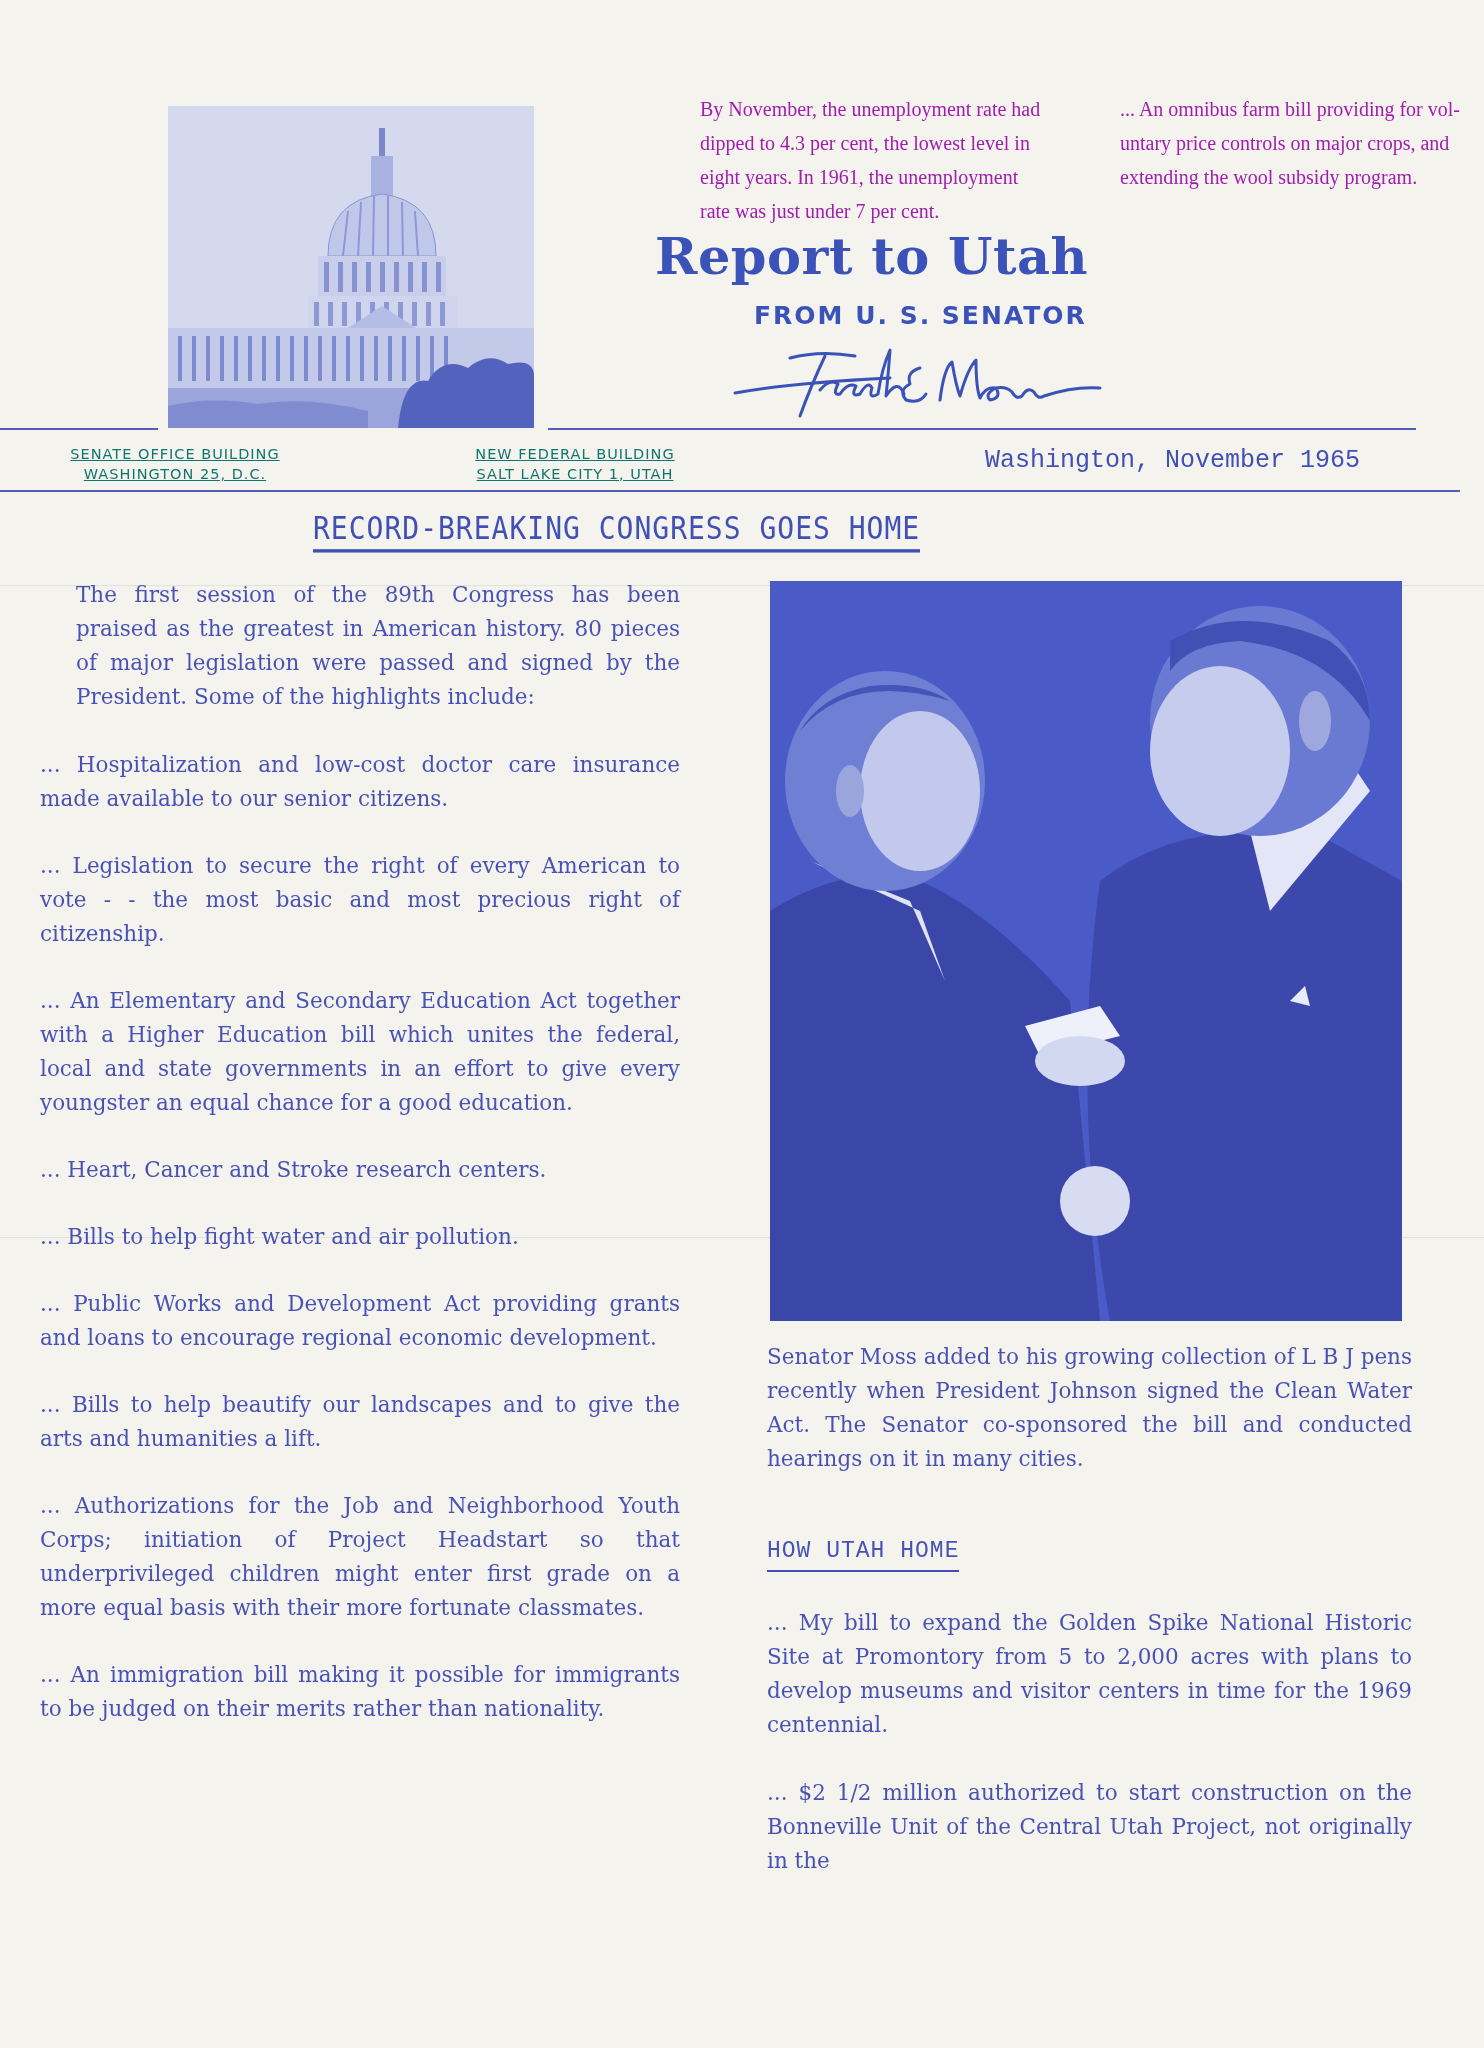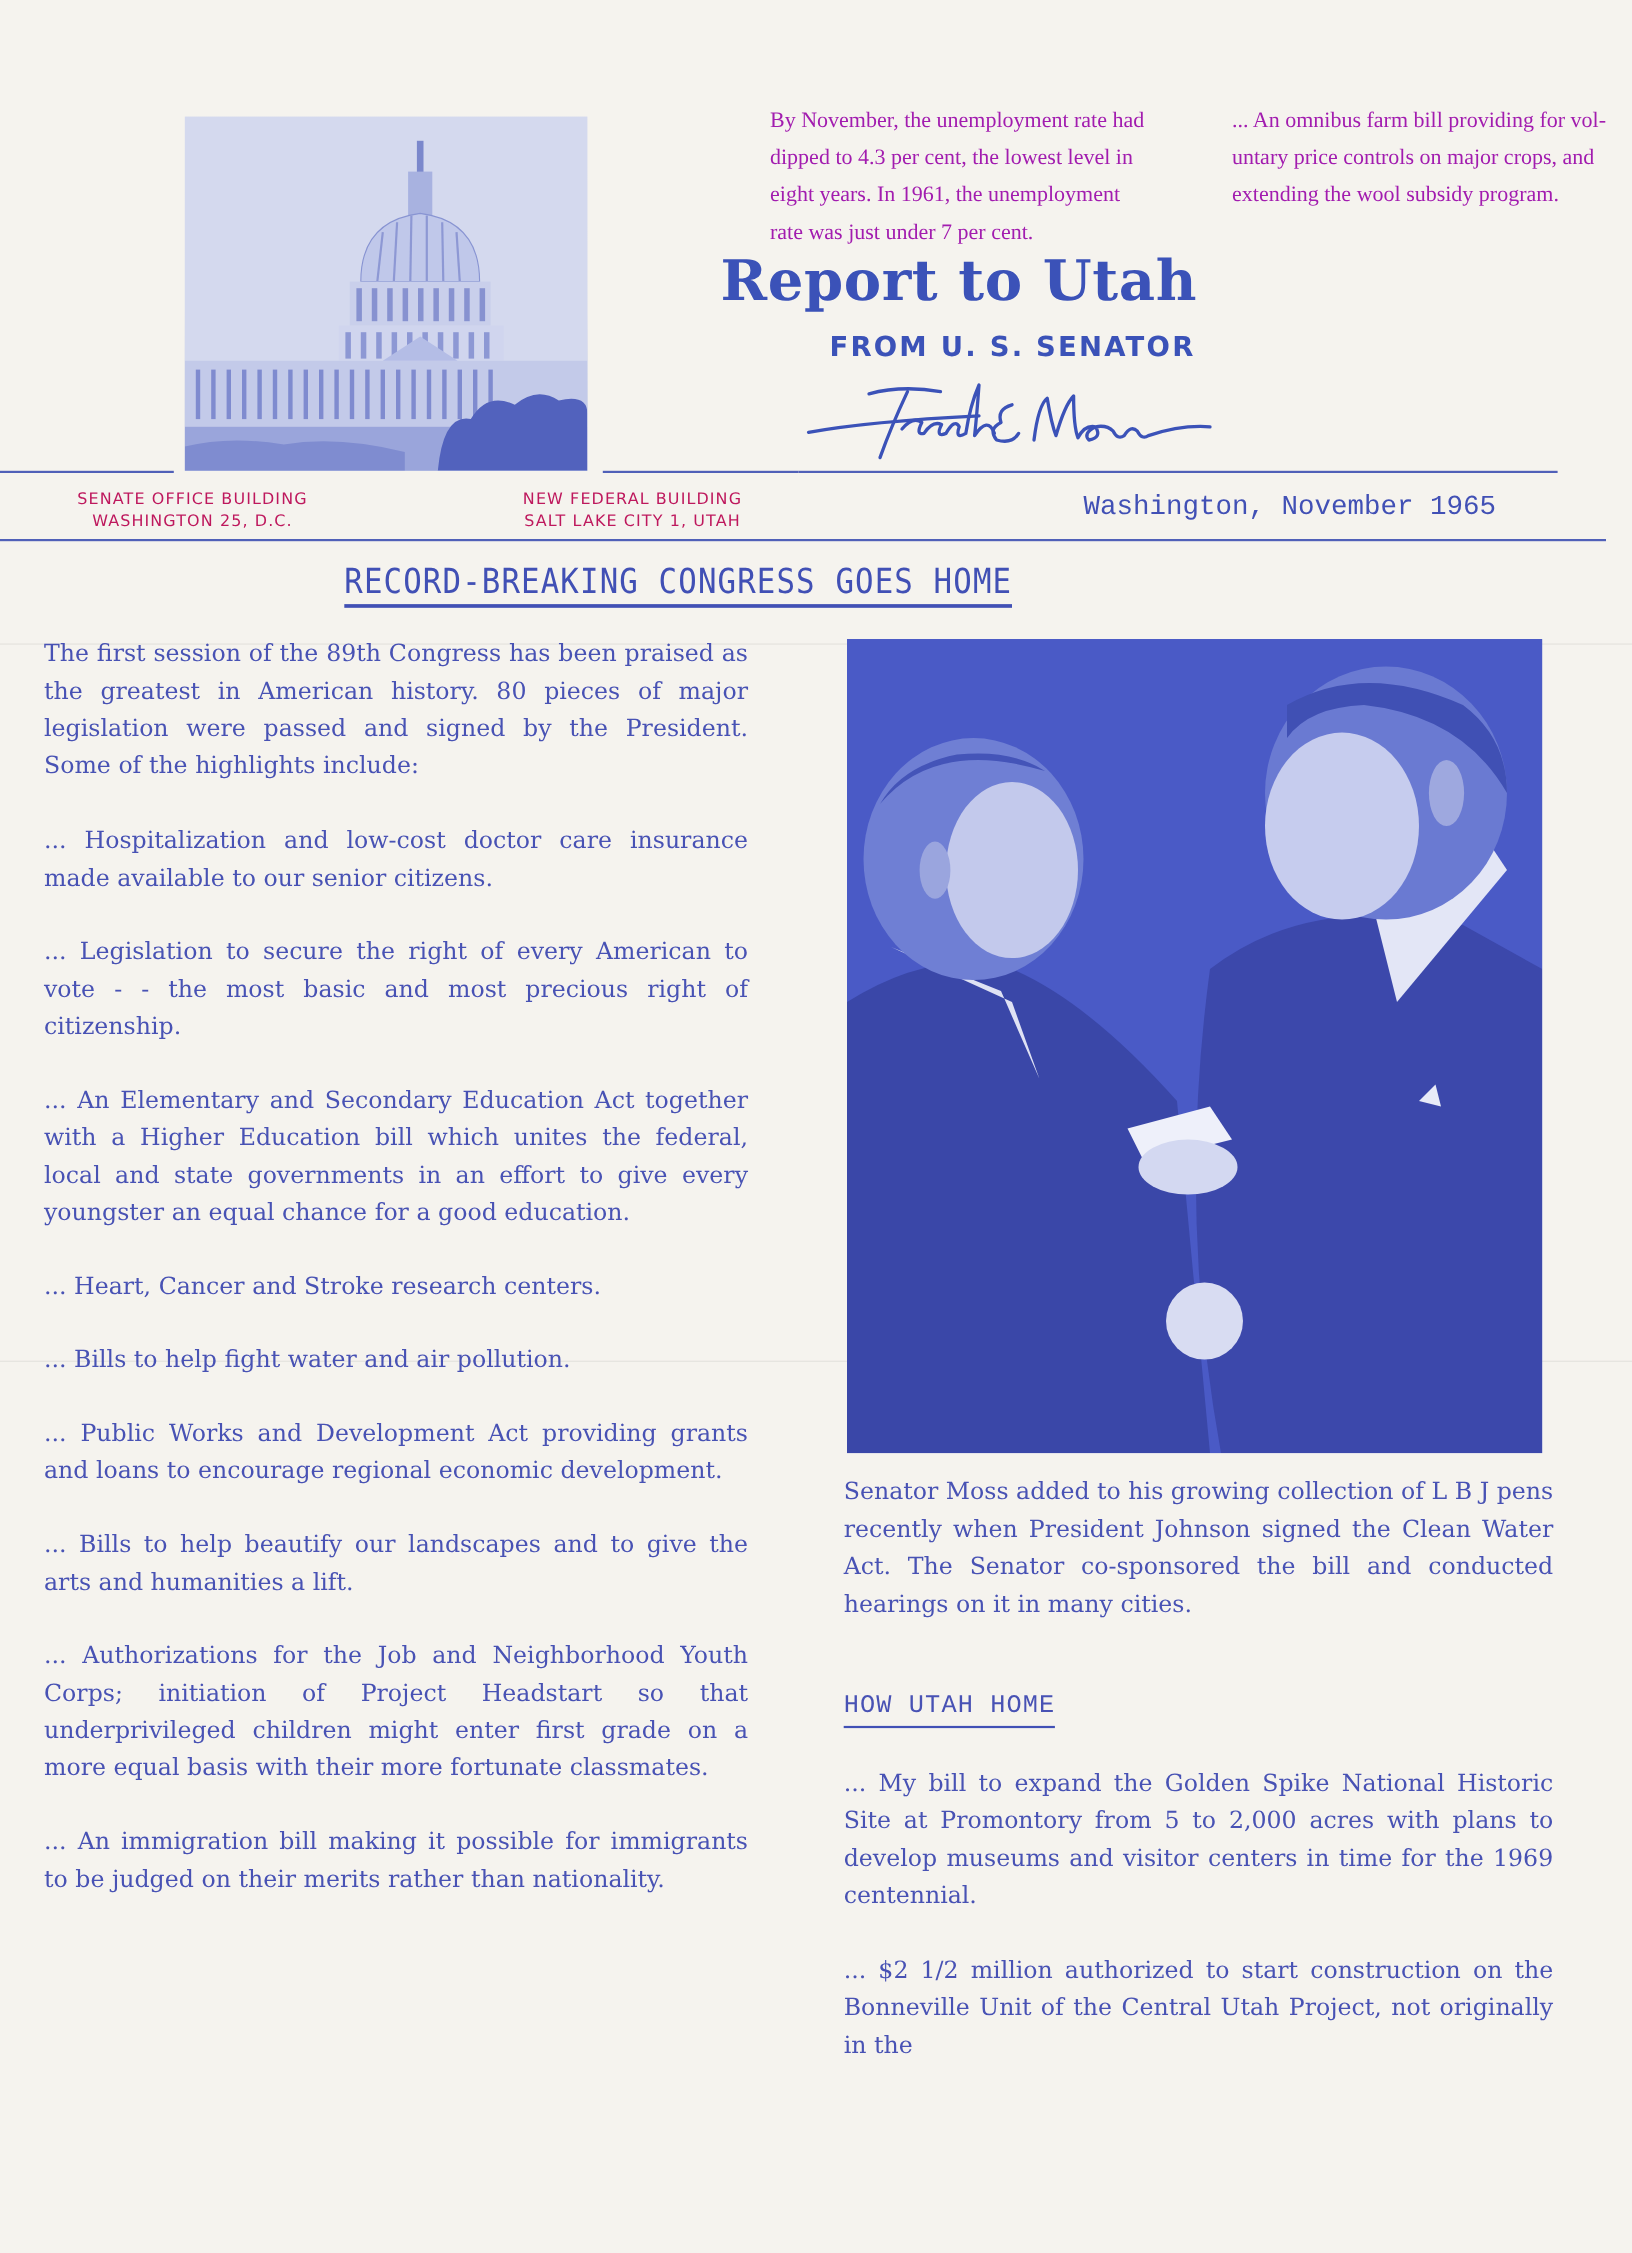--- a/index.html
+++ b/index.html
@@ -27,42 +27,42 @@
   #subtitle {
     left:754px; top:301px; font-family:"DejaVu Sans", sans-serif; font-weight:bold;
     font-size:25px; color:#3b52b8; letter-spacing:2px; white-space:nowrap;
   }
   #signature { left:730px; top:338px; width:380px; height:90px; }
 
   .rule { height:0; border-top:2px solid #5060b8; position:absolute; }
 
   .addr {
     font-family:"DejaVu Sans", sans-serif; font-size:14.5px; letter-spacing:1px;
-    color:#be185d; text-align:center; line-height:20px; position:absolute;
+    color:#0f766e; text-align:center; line-height:20px; position:absolute;text-decoration:underline;
   }
   #dateline {
     left:985px; top:446px; font-family:"Liberation Mono", monospace; font-size:25px;
     color:#4150b5; white-space:nowrap;
   }
 
   #headline {
     left:313px; top:510px; font-family:"DejaVu Sans Mono", monospace; font-size:28px;
     letter-spacing:1px; color:#4150b5; white-space:nowrap;
     border-bottom:3px solid #4150b5; padding-bottom:2px; transform:scaleY(1.12);
     transform-origin:top left;
   }
 
   
   #leftcol {
     left:40px; top:578px; width:640px;
     font-family:"DejaVu Serif", serif; font-size:21.5px; line-height:34px;
     color:#4852b4; text-align:justify;
   }
   #leftcol p { margin:0 0 33px 0; }
-  #leftcol p.intro { margin-bottom:34px; }
+  #leftcol p.intro { margin-bottom:34px;margin-left:36px; }
 
   
   #photo {
     left:770px; top:581px; width:632px; height:740px; background:#4a5cc8; overflow:hidden;
   }
   #photo svg { width:100%; height:100%; display:block; }
 
   #rightcol {
     left:767px; top:1340px; width:645px;
     font-family:"DejaVu Serif", serif; font-size:21.5px; line-height:34px;

